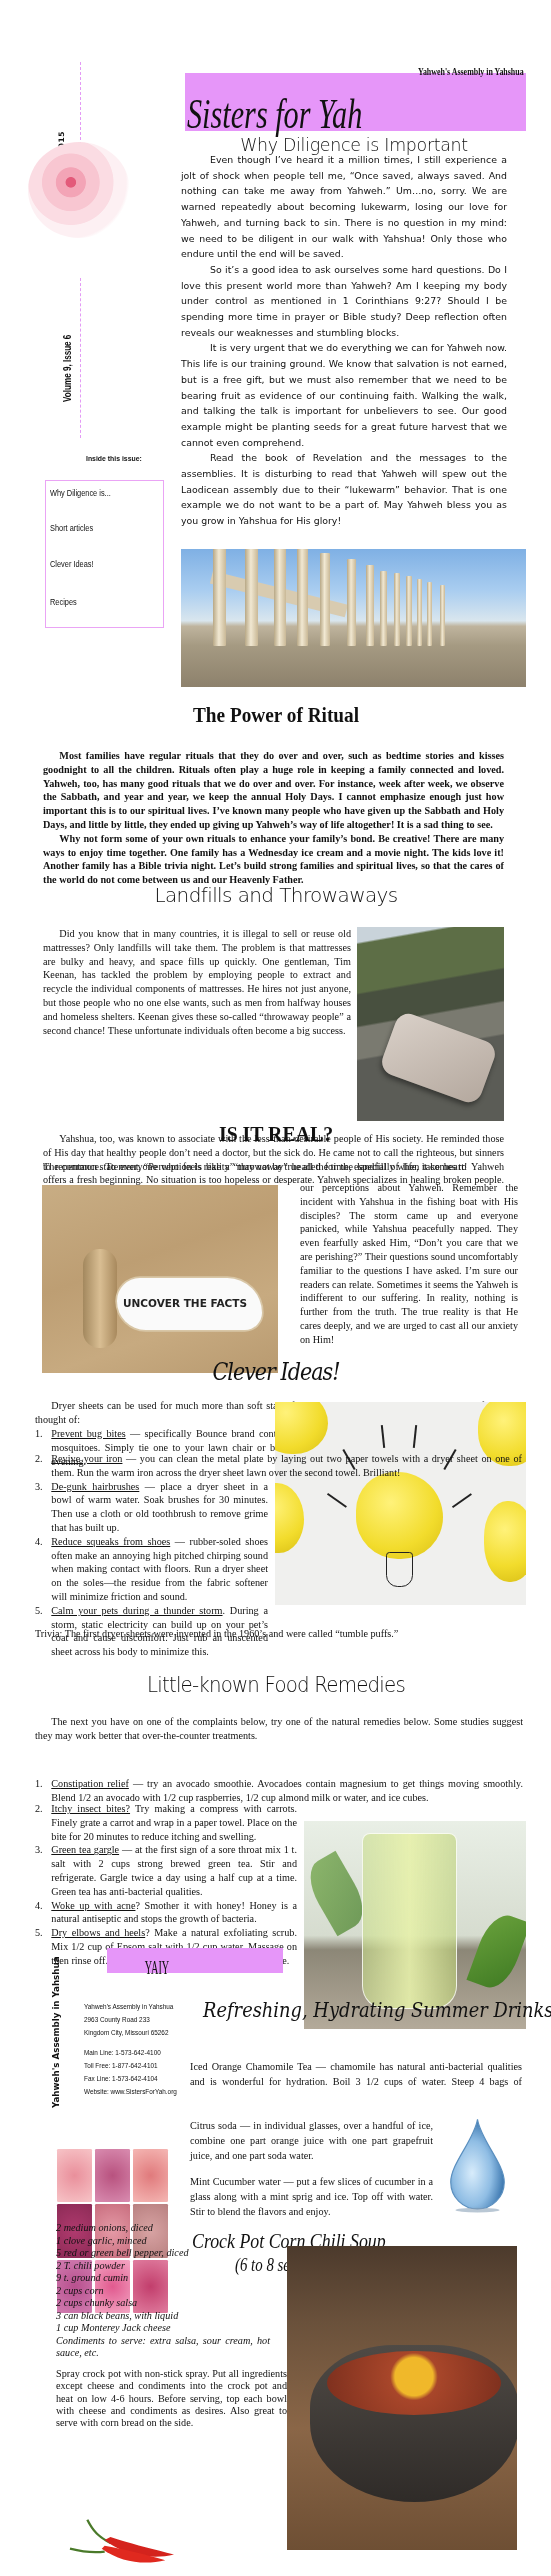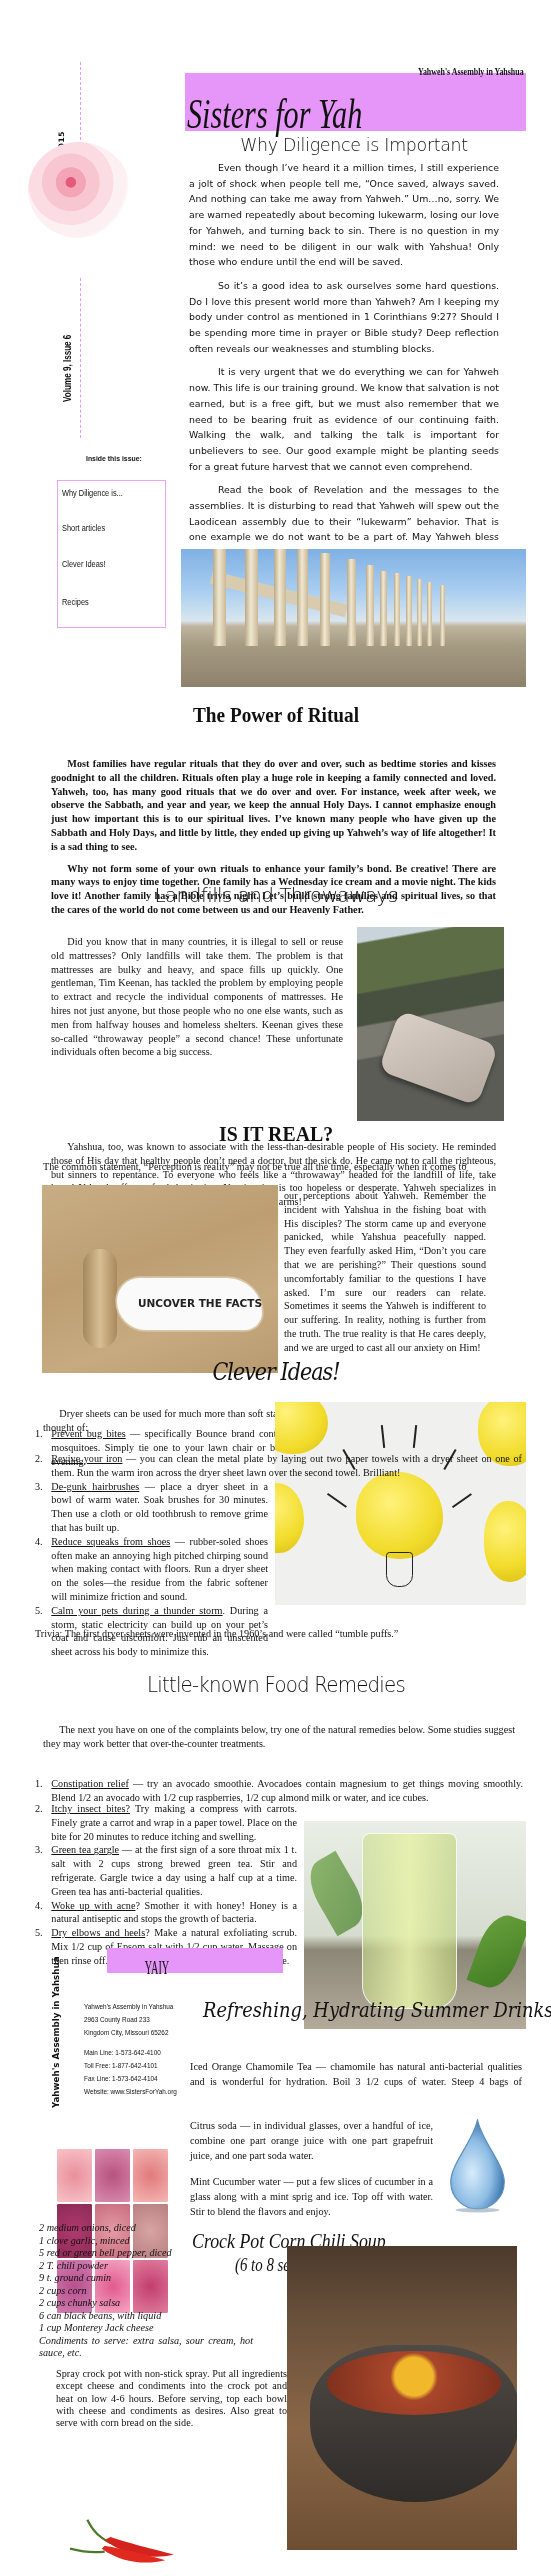--- a/index.html
+++ b/index.html
@@ -1,35 +1,35 @@
 <!DOCTYPE html>
 <html style="font-size:9.3px"><head>
 <meta charset="utf-8">
 <style>
   html, body { margin:0; padding:0; background:#ffffff; }
   body { width:552px; height:2576px; position:relative; overflow:hidden; color:#111; font-family:"Liberation Serif", serif; }
   .abs { position:absolute; }
-  p { margin:8px; }
+  p { margin:0; }
 
   
   #vdash1 { left:80px; top:62px; height:168px; border-left:1.2px dashed #e39af5; }
   #vdash2 { left:80px; top:278px; height:160px; border-left:1.2px dashed #e39af5; }
   #date-vertical { left:57px; top:110px; width:46px; height:8.1px; transform-origin:left top; transform:translate(0,70px) rotate(-90deg); font:900 7.5px "DejaVu Sans", sans-serif; letter-spacing:0.6px; white-space:nowrap; }
   #volume-vertical { left:62px; top:402px; transform-origin:left top; transform:rotate(-90deg); font:900 8.1px "Liberation Sans", sans-serif; white-space:nowrap; transform: translate(0,0) rotate(-90deg) scaleY(1.25); }
   #mast-bar { left:185px; top:73px; width:341px; height:58px; background:#e696f9; }
   #mast-org { right:28px; top:65px; font:bold 11px "Liberation Serif", serif; transform:scaleX(0.72); transform-origin:right top; white-space:nowrap; }
   #mast-title { left:187px; top:93px; font:italic 42px "Liberation Serif", serif; transform:scaleX(0.72); transform-origin:left top; white-space:nowrap; line-height:1; }
 
   
   #rose { left:28px; top:142px; width:102px; height:96px; border-radius:50%;
     background: radial-gradient(circle at 42% 42%, #e35a7a 0 6%, #f3a4b6 7% 18%, #f8c6d1 19% 35%, #fbdce3 36% 52%, #fdf0f3 53% 68%, rgba(255,255,255,0) 72%); }
 
   
   #inside-label { left:86px; top:454px; font:bold 8.1px "Liberation Sans", sans-serif; transform:scaleX(0.85); transform-origin:left top; white-space:nowrap; }
-  #inside-box { left:45px; top:480px; width:109px; height:148px; border:1.2px solid #eaa4f5; box-sizing:border-box;margin-left:12px; }
+  #inside-box { left:45px; top:480px; width:119px; height:148px; border:1.2px solid #eaa4f5; box-sizing:border-box; }
   .inside-item { position:absolute; left:3.5px; font:8.7px "Liberation Sans", sans-serif; transform:scaleX(0.85); transform-origin:left top; white-space:nowrap; }
 
   
   #dil-title { left:180px; top:135px; width:348px; text-align:center; font:17.4px "DejaVu Sans", sans-serif; font-weight:200; letter-spacing:-0.3px; }
   #dil-body { left:181px; top:152px; width:326px; font:9.4px/15.7px "DejaVu Sans", sans-serif; text-align:justify; }
   #dil-body p { text-indent:29px; }
 
   
   #laod-img { left:181px; top:549px; width:345px; height:138px; overflow:hidden;
     background: linear-gradient(180deg, #7fb0e4 0%, #a9cdf0 30%, #d9e6ee 52%, #bfb49e 56%, #a59a82 70%, #8d816c 100%); }
@@ -51,22 +51,22 @@
   #land-body2 { left:43px; top:1132px; width:461px; }
   #land-img { left:357px; top:927px; width:147px; height:194px;
     background: linear-gradient(170deg, #c9d3da 0 7%, #5d6e46 8% 30%, #48503f 31% 45%, #7a7a70 46% 60%, #5b5c56 61% 100%); overflow:hidden; }
   #mattress { position:absolute; left:29px; top:99px; width:105px; height:64px; border-radius:14px; background:linear-gradient(135deg,#d9d0c8,#b4a89e); transform:rotate(20deg); box-shadow:0 3.5px 5.8px rgba(0,0,0,0.4); }
 
   #real-title { left:0; top:1121px; width:552px; text-align:center; font:bold 22px "Liberation Serif", serif; transform:scaleX(0.9); }
   #real-line1 { left:43px; top:1160px; width:461px; white-space:nowrap; }
   #real-img { left:42px; top:1185px; width:236px; height:188px; background:linear-gradient(160deg,#c8ad84,#bd9e73 40%,#c7aa80 70%,#b89a70); overflow:hidden; }
   #real-hole { position:absolute; left:75px; top:93px; width:145px; height:52px; background:#fafafa; border-radius:23px 35px 17.4px 29px; box-shadow:0 0 0 1.7px #d8c6a6; }
   #real-roll { position:absolute; left:41px; top:64px; width:34px; height:99px; border-radius:16.3px; background:linear-gradient(90deg,#a3885e,#d9be93,#a8895d); }
-  #real-imgtext { position:absolute; left:81px; top:112px; width:139px; text-align:right; font:bold 10.5px "DejaVu Sans", sans-serif; color:#222; }
-  #real-body { left:276px; top:1181px; width:218px; }
+  #real-imgtext { position:absolute; left:81px; top:112px; width:139px; text-align:left; font:bold 10.5px "DejaVu Sans", sans-serif; color:#222; }
+  #real-body { left:300px; top:1181px; width:218px; }
 
   #clever-title { left:0; top:1357px; width:552px; text-align:center; font:italic 24.4px "DejaVu Serif", serif; font-weight:300; letter-spacing:-1.2px; transform:scaleX(0.85); }
   #clever-intro { left:35px; top:1399px; width:488px; }
   ol.lst { margin:0; padding:0; list-style:none; }
   ol.lst li { position:relative; padding-left:16.3px; text-align:justify; }
   ol.lst li .num { position:absolute; left:0; top:0; }
   ol.lst li .term { text-decoration:underline; }
   #clever-l1 { left:35px; top:1427px; width:488px; }
   #clever-l2 { left:35px; top:1452px; width:233px; }
   #clever-l2 li:first-child { margin-right:-254px; }
@@ -95,21 +95,21 @@
   #drinks-title { left:203px; top:1998px; font:italic 21px "DejaVu Serif", serif; white-space:nowrap; transform:scaleX(0.85); transform-origin:left top; }
   .drink { position:absolute; font:10.2px/15px "Liberation Serif", serif; text-align:justify; }
   .drink b { font-weight:normal; }
   #drink1 { left:190px; top:2059px; width:332px; }
   #drink2 { left:190px; top:2118px; width:243px; }
   #drink3 { left:190px; top:2174px; width:243px; }
   #droplet { left:446px; top:2117px; width:63px; height:96px; }
 
   #chili-title { left:192px; top:2229px; font:italic 21px "Liberation Serif", serif; white-space:nowrap; transform:scaleX(0.85); transform-origin:left top; }
   #chili-sub { left:235px; top:2254px; font:italic 18.6px "Liberation Serif", serif; white-space:nowrap; transform:scaleX(0.8); transform-origin:left top; }
-  #ingredients { left:39px; top:2217px; width:214px; font:italic 10.2px/12.5px "Liberation Serif", serif; text-align:justify; }
+  #ingredients { left:56px; top:2217px; width:214px; font:italic 10.2px/12.5px "Liberation Serif", serif; text-align:justify; }
   #ingredients .ing { display:block; }
   #chili-steps { left:56px; top:2368px; width:231px; font:10.2px/12.3px "Liberation Serif", serif; text-align:justify; }
   #chili-img { left:286px; top:2222px; width:244px; height:325px; background:linear-gradient(180deg,#4c3a2c 0%,#6a513b 25%,#8a6647 60%,#6e4f34 100%); overflow:hidden; }
   #bowl { position:absolute; left:23px; top:99px; width:209px; height:157px; border-radius:40% 40% 50% 50%; background:linear-gradient(180deg,#4f4a45,#2f2b28); }
   #chili-fill { position:absolute; left:17.4px; top:5.8px; width:174px; height:64px; border-radius:50%; background:radial-gradient(circle at 50% 40%,#f0b82a 0 20%,#a8462a 25%,#7a2e1d 100%); }
   #pepper { left:64px; top:2514px; width:116px; height:52px; }
 </style>
 </head>
 <body>
 
@@ -274,21 +274,21 @@
 <div class="abs" id="chili-title">Crock Pot Corn Chili Soup</div>
 <div class="abs" id="chili-sub">(6 to 8 servings)</div>
 <div class="abs" id="ingredients" style="top:2222px">
   <span class="ing">2 medium onions, diced</span>
   <span class="ing">1 clove garlic, minced</span>
   <span class="ing">5 red or green bell pepper, diced</span>
   <span class="ing">2 T. chili powder</span>
   <span class="ing">9 t. ground cumin</span>
   <span class="ing">2 cups corn</span>
   <span class="ing">2 cups chunky salsa</span>
-  <span class="ing">6 can black beans, with liquid</span>
+  <span class="ing">3 can black beans, with liquid</span>
   <span class="ing">1 cup Monterey Jack cheese</span>
   <span class="ing">Condiments to serve: extra salsa, sour cream, hot sauce, etc.</span>
 </div>
 <div class="abs" id="chili-steps">Spray crock pot with non-stick spray.  Put all ingredients except cheese and condiments into the crock pot and heat on low 4-6 hours.  Before serving, top each bowl with cheese and condiments as desires.  Also great to serve with corn bread on the side.</div>
 <div class="abs" id="chili-img" style="left:287px;top:2246px;width:230px;height:304px">
   <div id="bowl">
       <div id="chili-fill"></div>
     </div>
 </div>
 <svg class="abs" id="pepper" viewBox="0 0 200 90">

